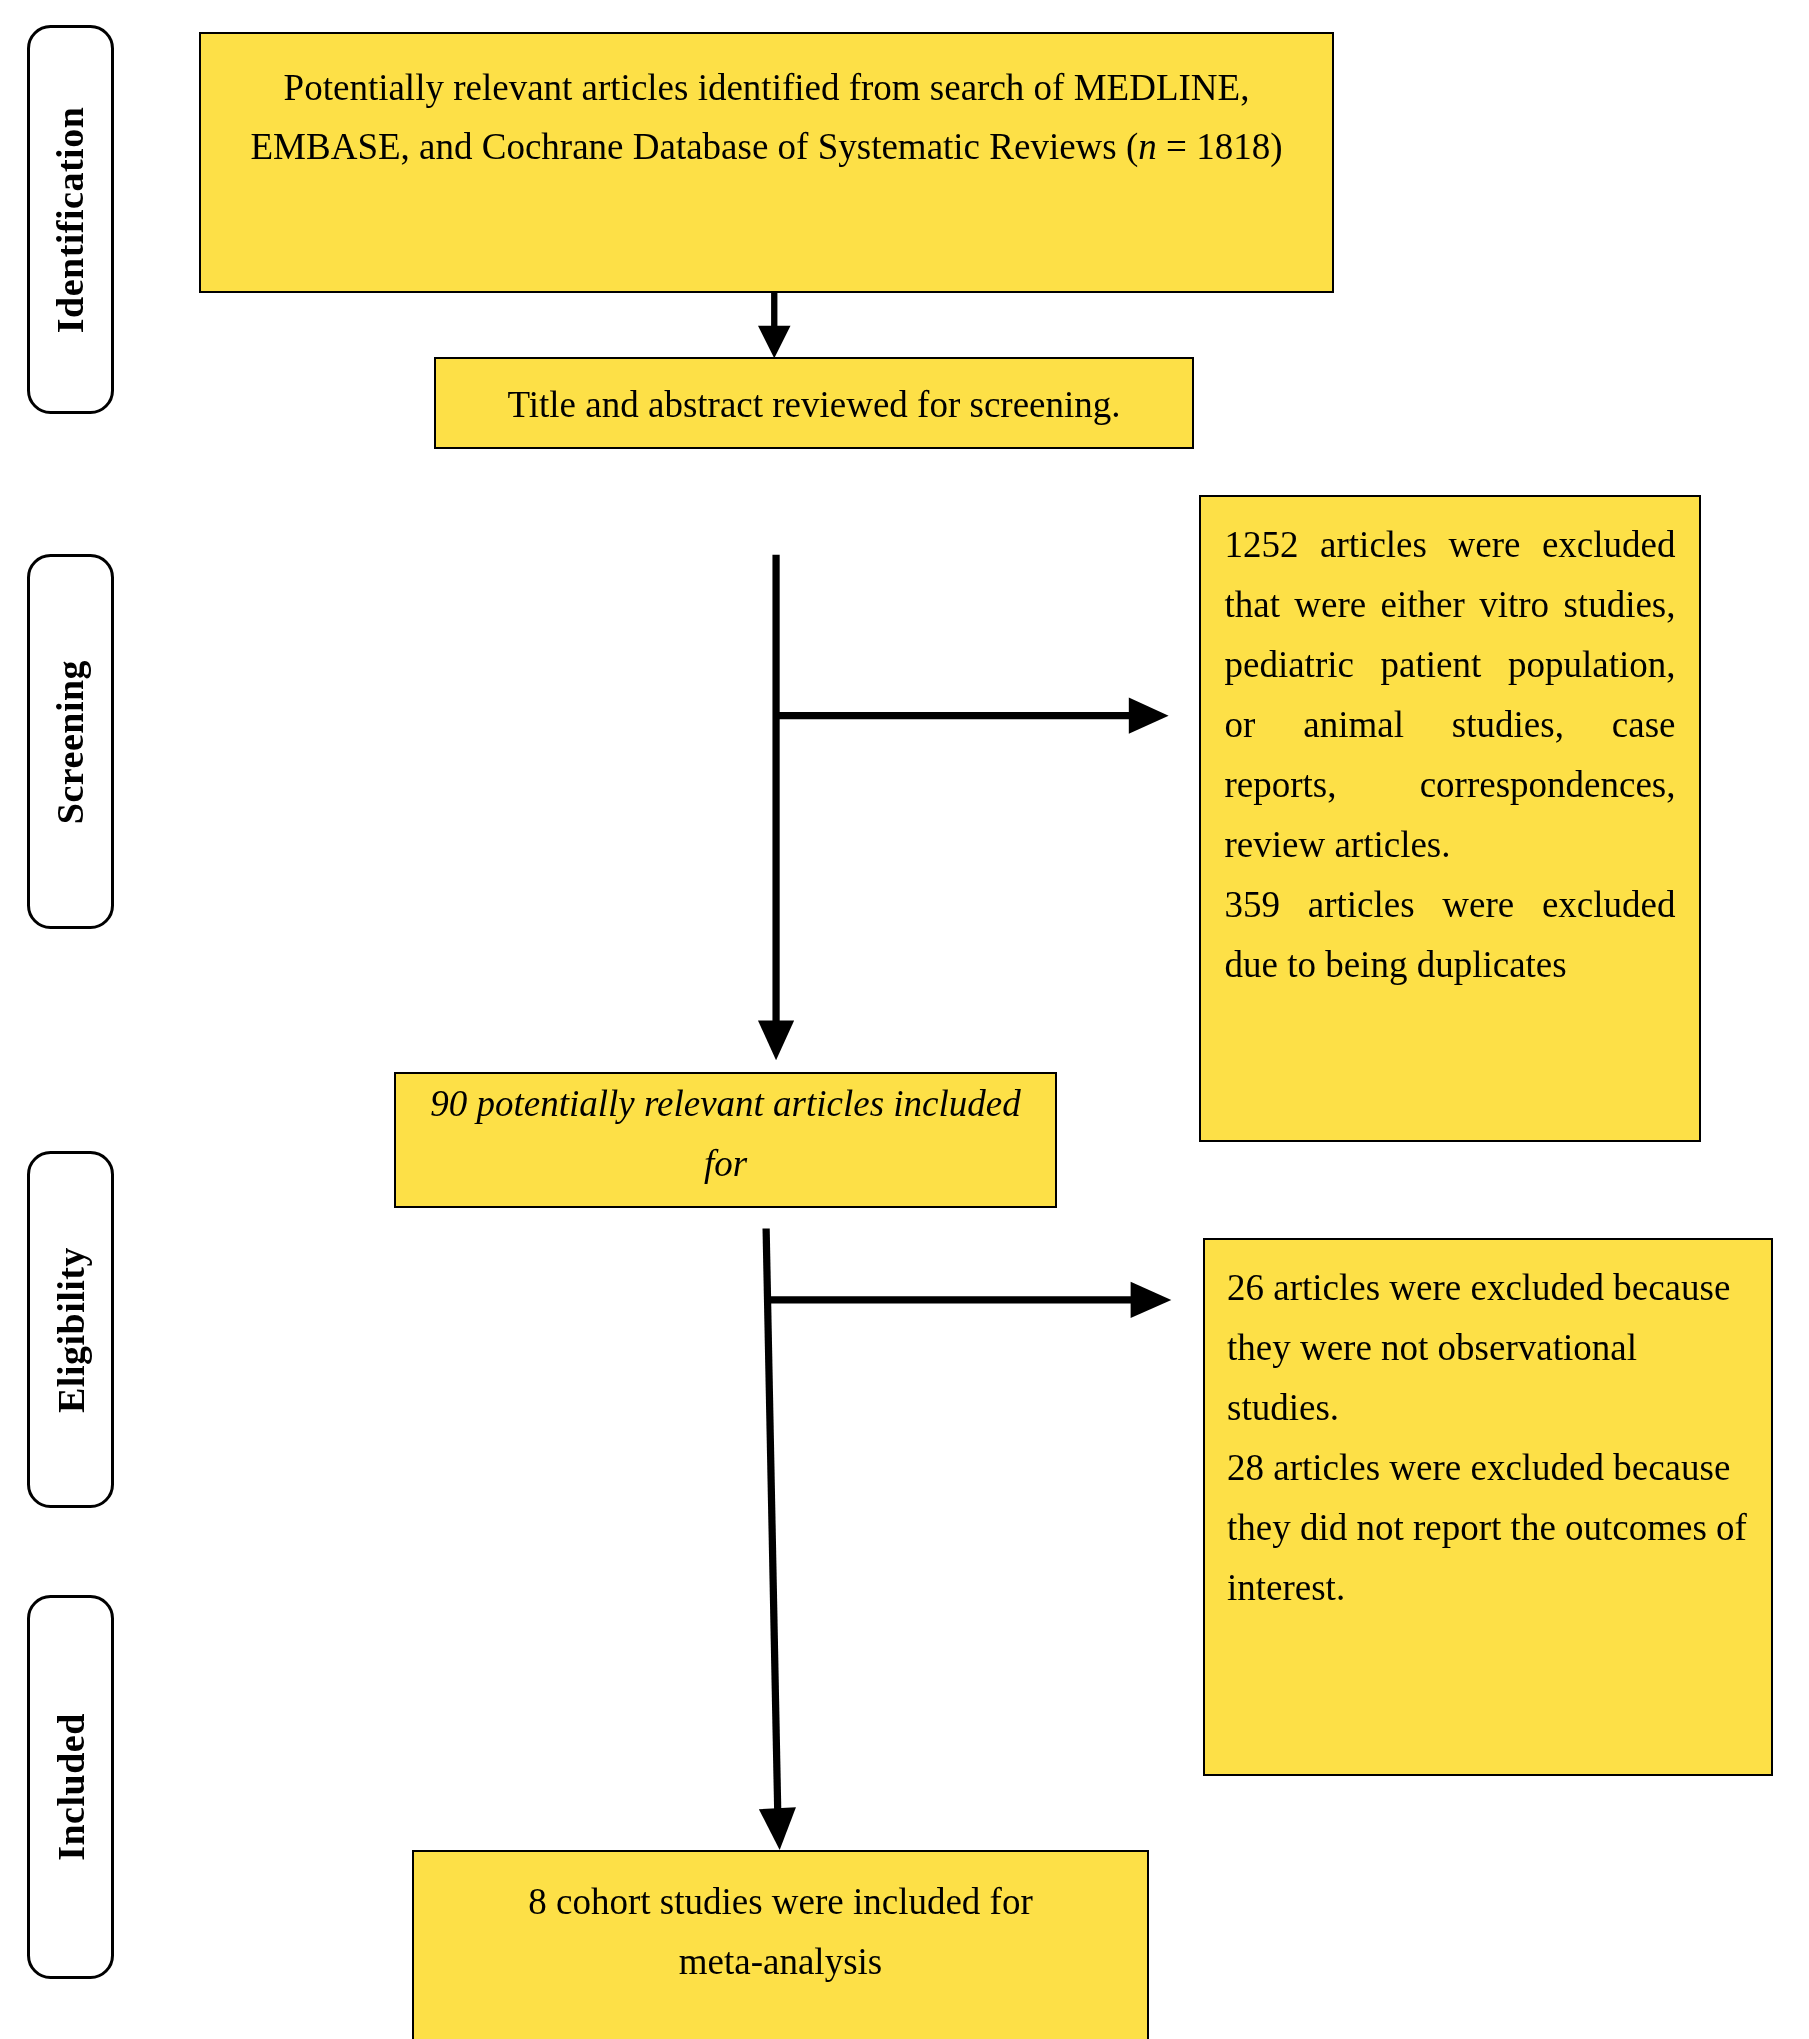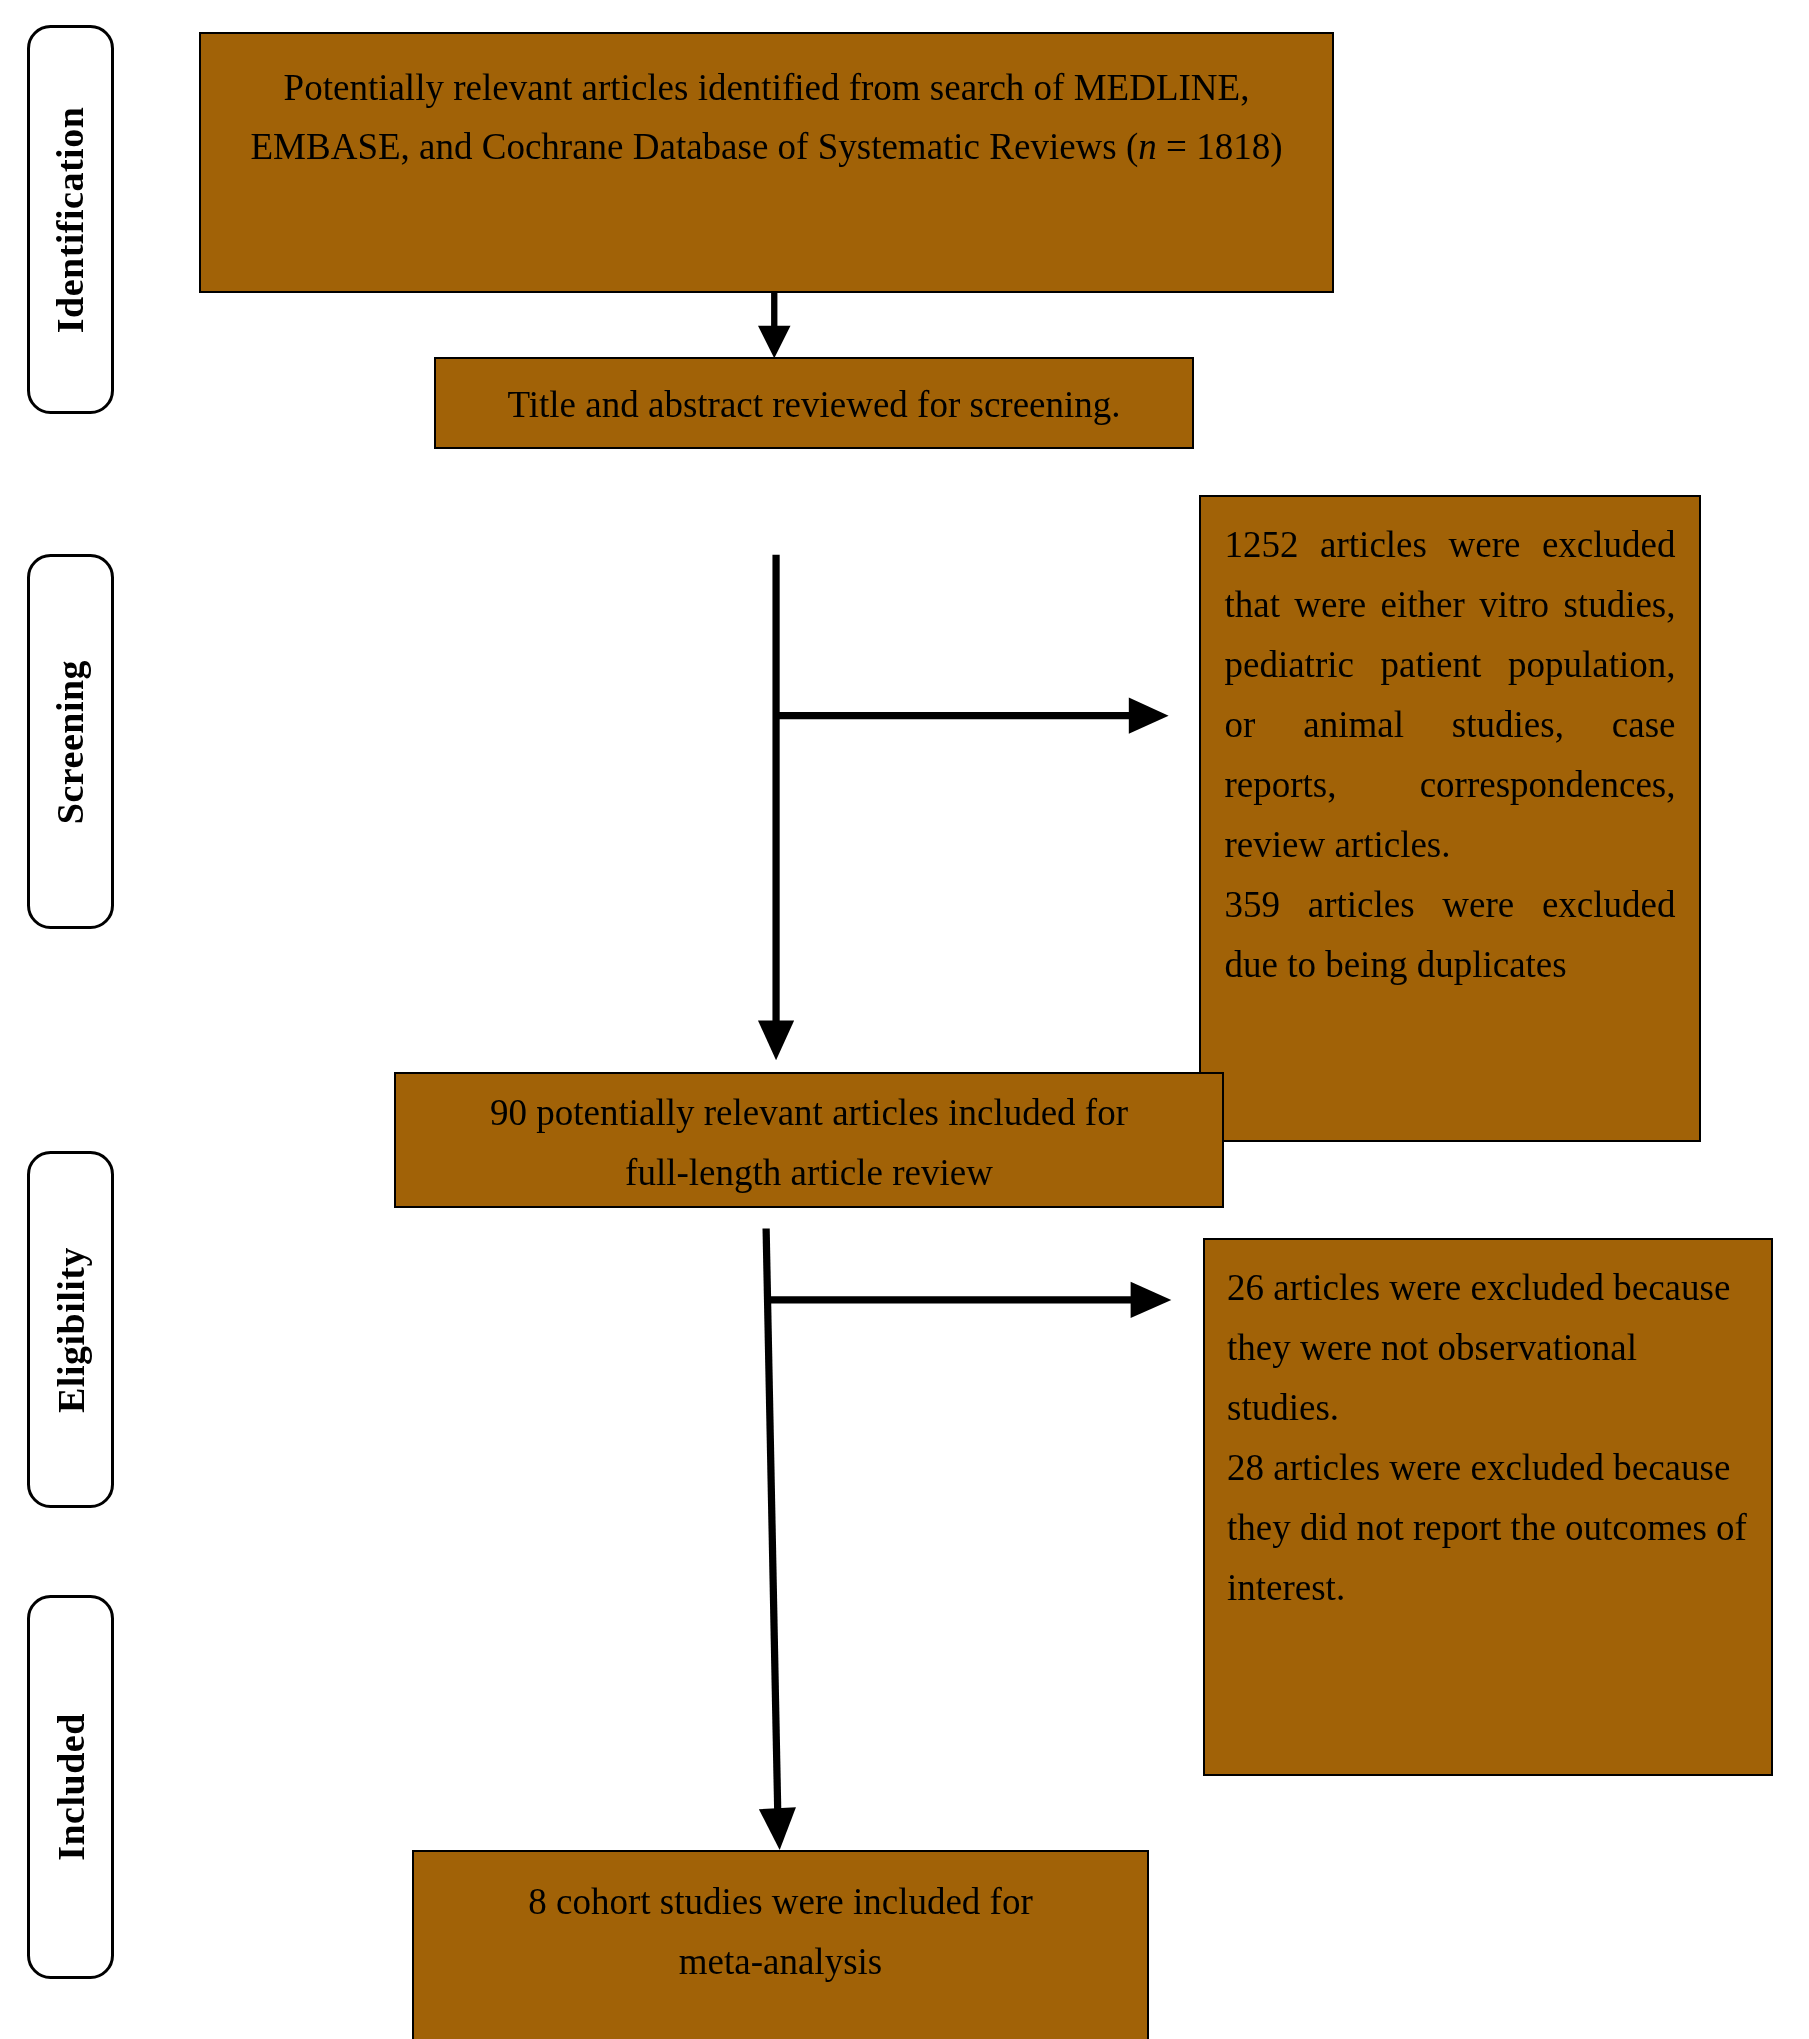--- a/index.html
+++ b/index.html
@@ -35,21 +35,21 @@
     font-weight:bold;
     font-size:38px;
     letter-spacing:0.5px;
     line-height:1;
   }
 
   
   .flow-box{
     position:absolute;
     border:2.7px solid #000000;
-    background:#a16207;
+    background:#fde047;
     box-sizing:border-box;
     overflow:hidden;
   }
   .flow-box .box-text{
     font-family:"Liberation Serif", serif;
     font-size:37px;
     line-height:1.62;
     color:#000000;
   }
   .center-text{ text-align:center; }
@@ -101,21 +101,21 @@
 
   <div class="flow-box" style="left:434px; top:357px; width:760px; height:92px; padding:16.3px 27px;">
     <div class="box-text center-text">Title and abstract reviewed for screening.</div>
   </div>
 
   <div class="flow-box" style="left:1199px; top:495px; width:502px; height:647px; padding:18px 23.5px;">
     <div class="box-text justify-text">1252 articles were excluded that were either vitro studies, pediatric patient population, or animal studies, case reports, correspondences, review articles.</div>
     <div class="box-text justify-text">359 articles were excluded due to being duplicates</div>
   </div>
 
-  <div class="flow-box" style="left:394px; top:1072px; width:830px; height:136px; padding:9px 27px;">
+  <div class="flow-box" style="left:394px; top:1072px; width:663px; height:136px; padding:0 27px;font-style:italic;">
     <div class="box-text center-text">
       <div>90 potentially relevant articles included for</div>
       <div>full-length article review</div>
     </div>
   </div>
 
   <div class="flow-box" style="left:1203px; top:1238px; width:570px; height:538px; padding:18px 22px;">
     <div class="box-text left-text">26 articles were excluded because they were not observational studies.</div>
     <div class="box-text left-text">28 articles were excluded because they did not report the outcomes of interest.</div>
   </div>

